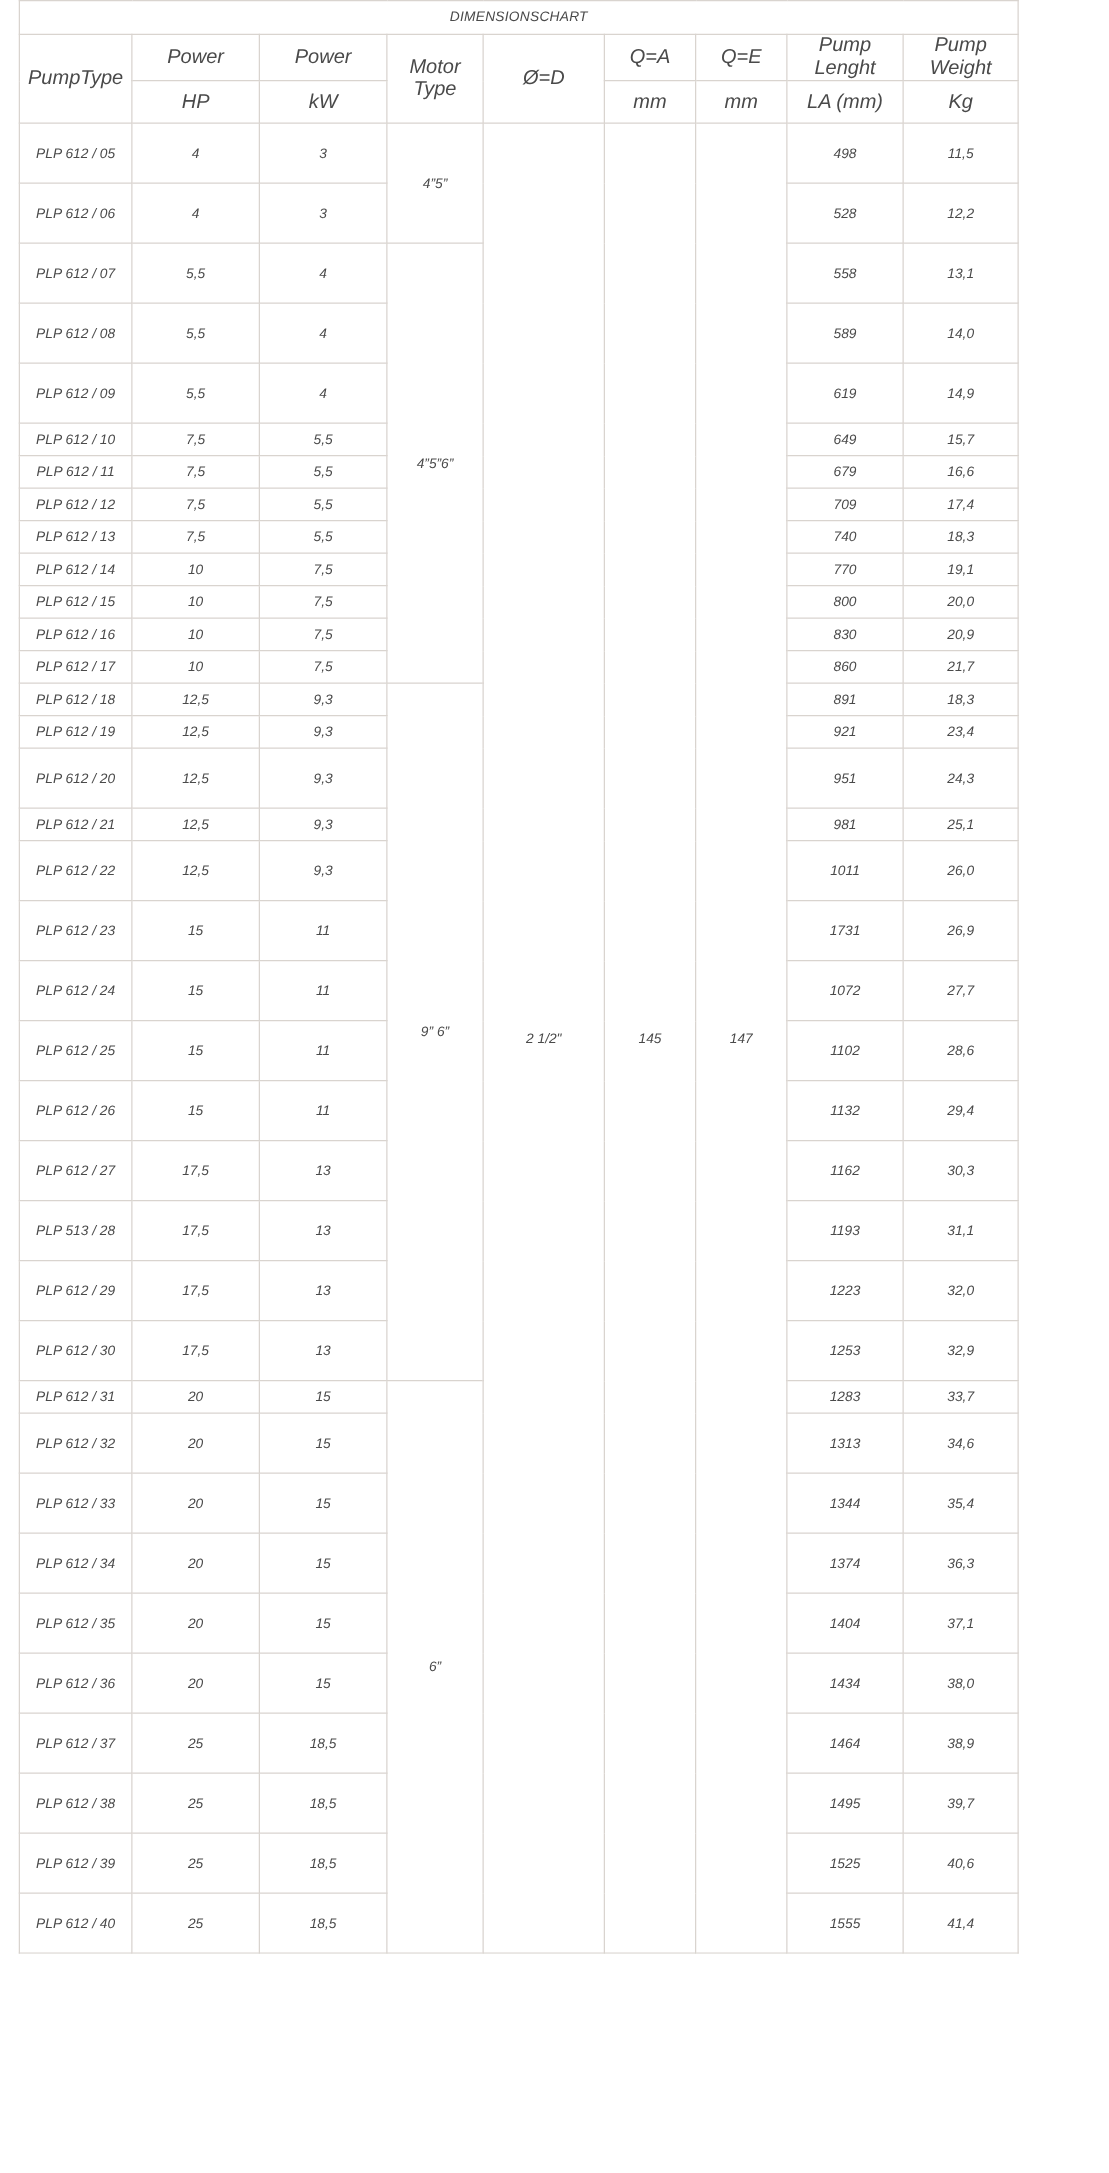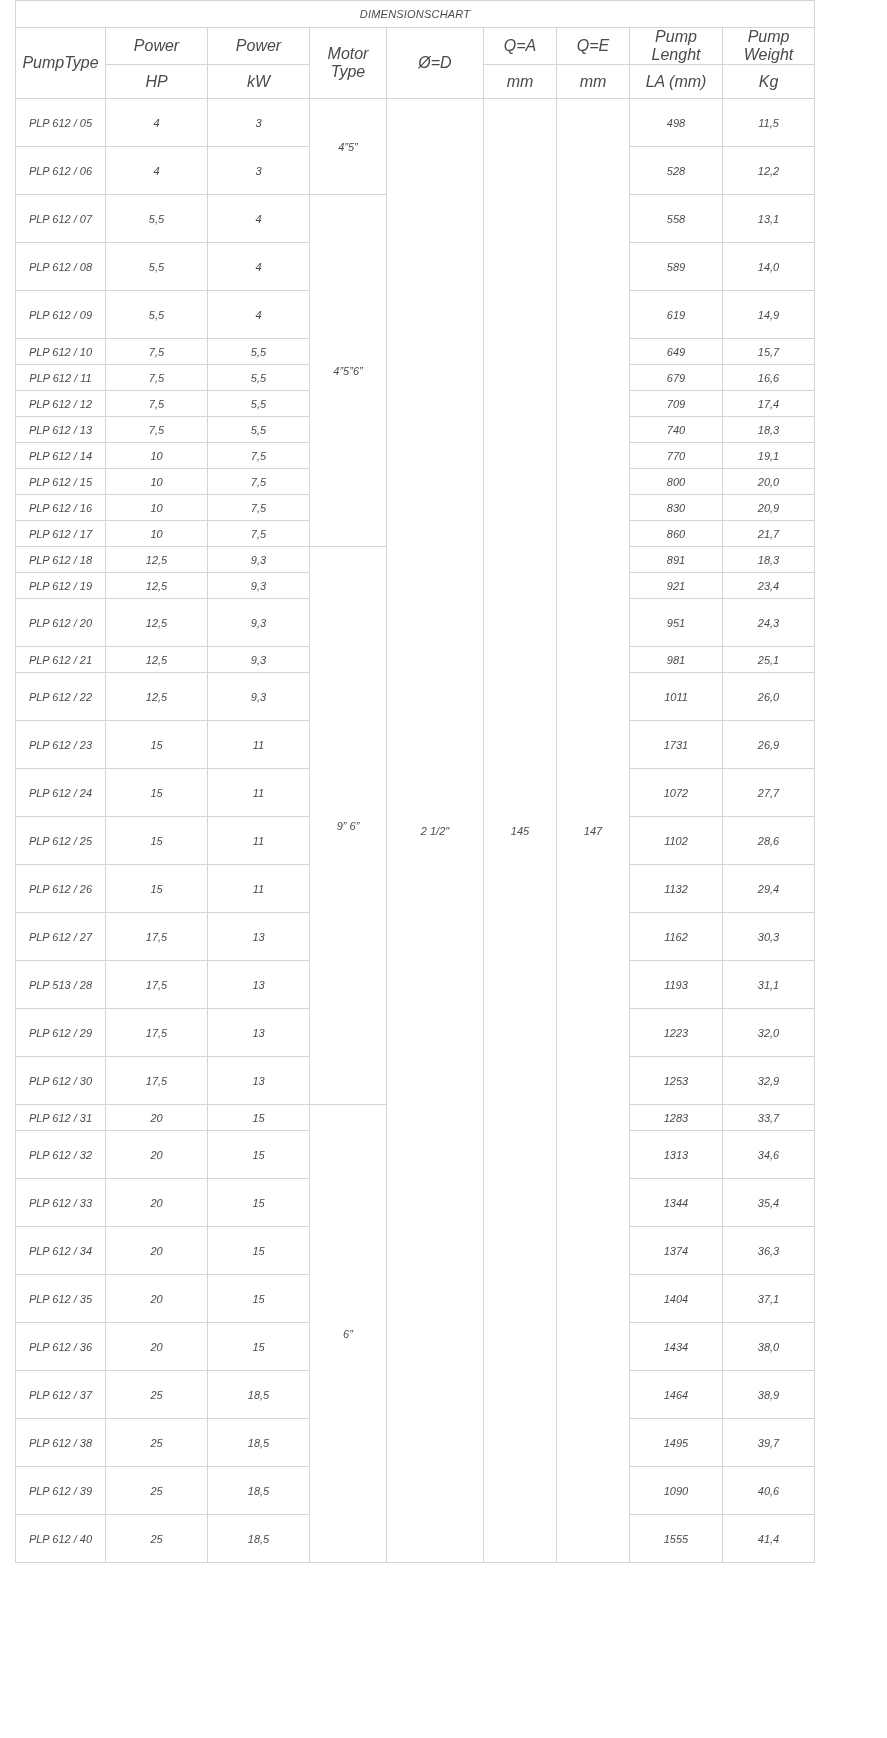--- a/index.html
+++ b/index.html
@@ -349,21 +349,21 @@
           <td class="left">PLP 612 / 38</td>
           <td>25</td>
           <td>18,5</td>
           <td>1495</td>
           <td>39,7</td>
         </tr>
         <tr class="body-row" style="height: 48px;">
           <td class="left">PLP 612 / 39</td>
           <td>25</td>
           <td>18,5</td>
-          <td>1090</td>
+          <td>1525</td>
           <td>40,6</td>
         </tr>
         <tr class="body-row" style="height: 48px;">
           <td class="left">PLP 612 / 40</td>
           <td>25</td>
           <td>18,5</td>
           <td>1555</td>
           <td>41,4</td>
         </tr>
       </tbody>

